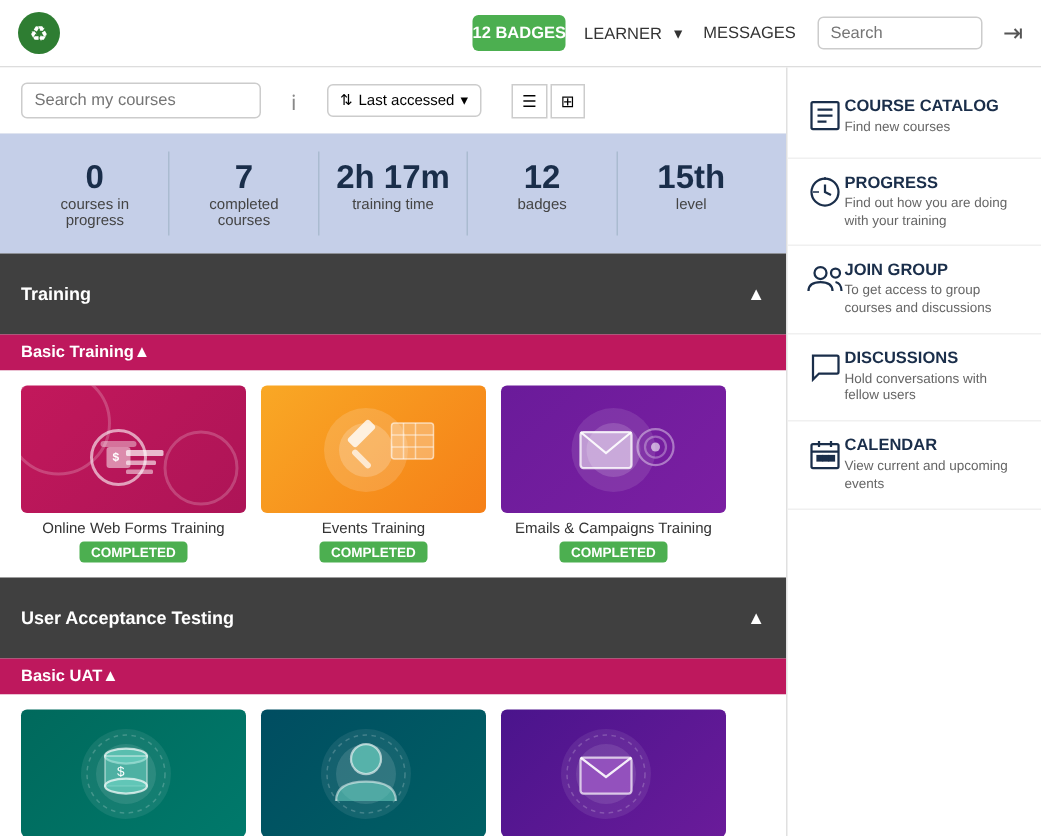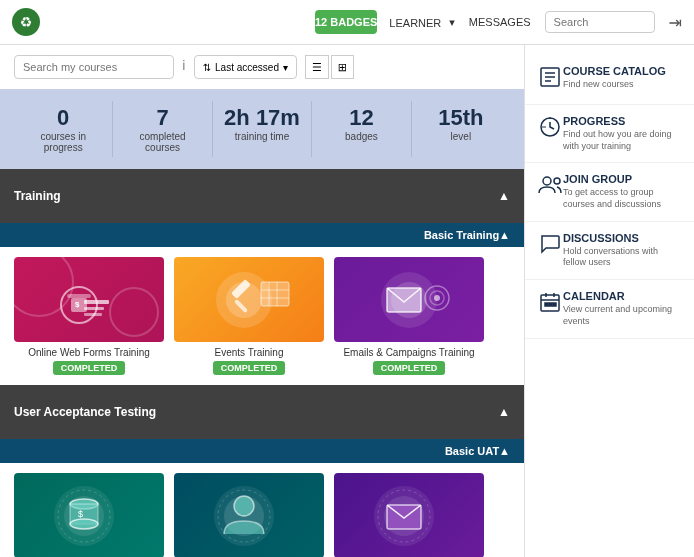--- a/index.html
+++ b/index.html
@@ -22,38 +22,38 @@
     
     .main-layout { display: flex; }
 
     
     .left-content { flex: 1; padding: 0; }
 
     
     .page-header { background: #1a2e4a; color: white; padding: 10px 16px; font-size: 14px; font-weight: bold; }
 
     
-    .search-bar-row { background: white; padding: 10px 14px; display: flex; gap: 8px; }
+    .search-bar-row { background: white; padding: 10px 14px; display: flex; align-items: center; gap: 20px; }
     .course-search { border: 1px solid #ccc; border-radius: 4px; padding: 5px 8px; font-size: 11px; width: 160px; }
     .info-icon { color: #888; font-size: 14px; cursor: pointer; }
     .last-accessed-btn { border: 1px solid #ccc; background: white; border-radius: 4px; padding: 4px 8px; font-size: 10px; cursor: pointer; display: flex; align-items: center; gap: 4px; }
     .view-icons { display: flex; gap: 2px; }
     .view-icon-btn { border: 1px solid #ccc; background: white; padding: 4px 6px; cursor: pointer; font-size: 11px; }
 
     
     .stats-row { background: #c5cfe8; display: flex; padding: 12px 14px; gap: 0; }
     .stat-item { flex: 1; text-align: center; border-right: 1px solid #aabbd0; padding: 4px 8px; }
     .stat-item:last-child { border-right: none; }
     .stat-number { font-size: 22px; font-weight: bold; color: #1a2e4a; }
     .stat-label { font-size: 10px; color: #444; }
 
     
     .section-header { background: #404040; color: white; padding: 20px 14px; font-size: 12px; font-weight: bold; display: flex; justify-content: space-between; align-items: center; cursor: pointer; }
     .section-header .chevron { color: white; font-size: 12px; }
-    .subsection-header { background: #0c4a6e; color: white; padding: 6px 14px; font-size: 11px; font-weight: bold; display: flex; justify-content: flex-end; align-items: center; cursor: pointer; }
+    .subsection-header { background: #be185d; color: white; padding: 6px 14px; font-size: 11px; font-weight: bold; display: flex; justify-content: flex-start; align-items: center; cursor: pointer; }
 
     
     .cards-grid { background: white; padding: 10px 14px; display: flex; gap: 10px; }
     .card { width: 150px; display: flex; flex-direction: column; align-items: center; }
     .card-thumb { width: 150px; height: 85px; border-radius: 4px; display: flex; align-items: center; justify-content: center; position: relative; overflow: hidden; }
     .card-thumb-pink { background: linear-gradient(135deg, #c2185b, #ad1457); }
     .card-thumb-gold { background: linear-gradient(135deg, #f9a825, #f57f17); }
     .card-thumb-purple { background: linear-gradient(135deg, #6a1b9a, #7b1fa2); }
     .card-thumb-teal { background: linear-gradient(135deg, #00695c, #00796b); }
     .card-thumb-dark-teal { background: linear-gradient(135deg, #004d61, #006064); }

